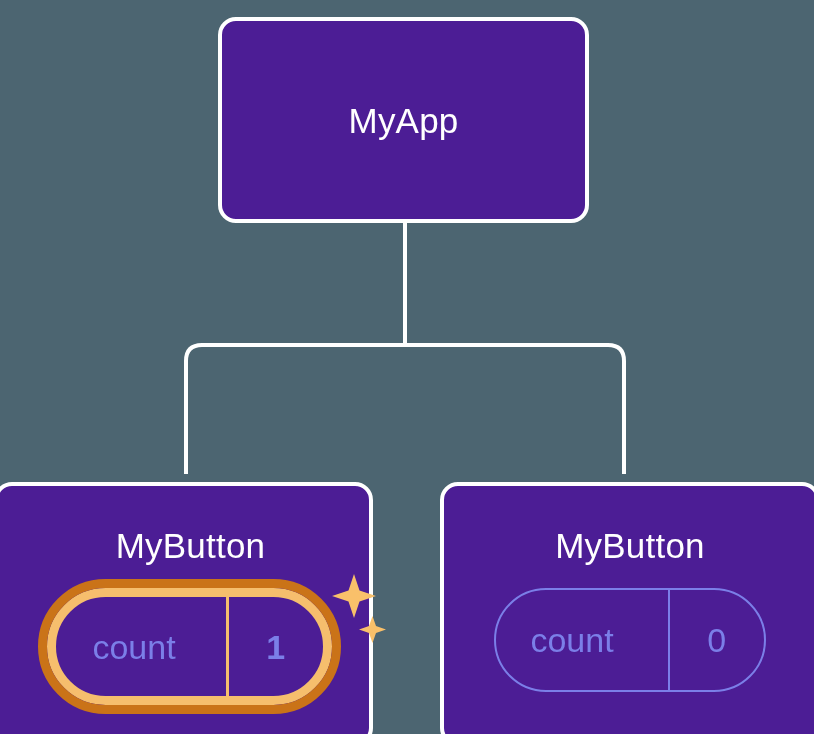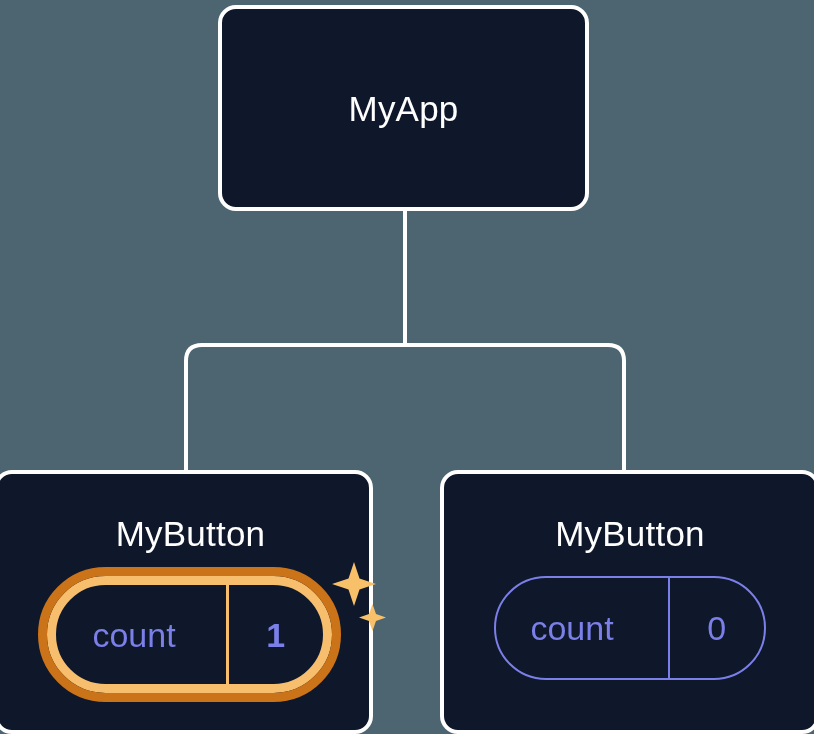--- a/index.html
+++ b/index.html
@@ -25,26 +25,27 @@
     top: 0;
     width: 814px;
     height: 734px;
     pointer-events: none;
   }
 
   
   .node {
     position: absolute;
     box-sizing: border-box;
-    background: #0f172a;
+    background: #4c1d95;
     border: 4px solid #ffffff;
     border-radius: 18px;
     display: flex;
     flex-direction: column;
     align-items: center;
+    margin-top: 12px;
   }
   .node-root {
     left: 218px;
     top: 5px;
     width: 371px;
     height: 206px;
     justify-content: center;
   }
   .node-child-left {
     left: -6px;

